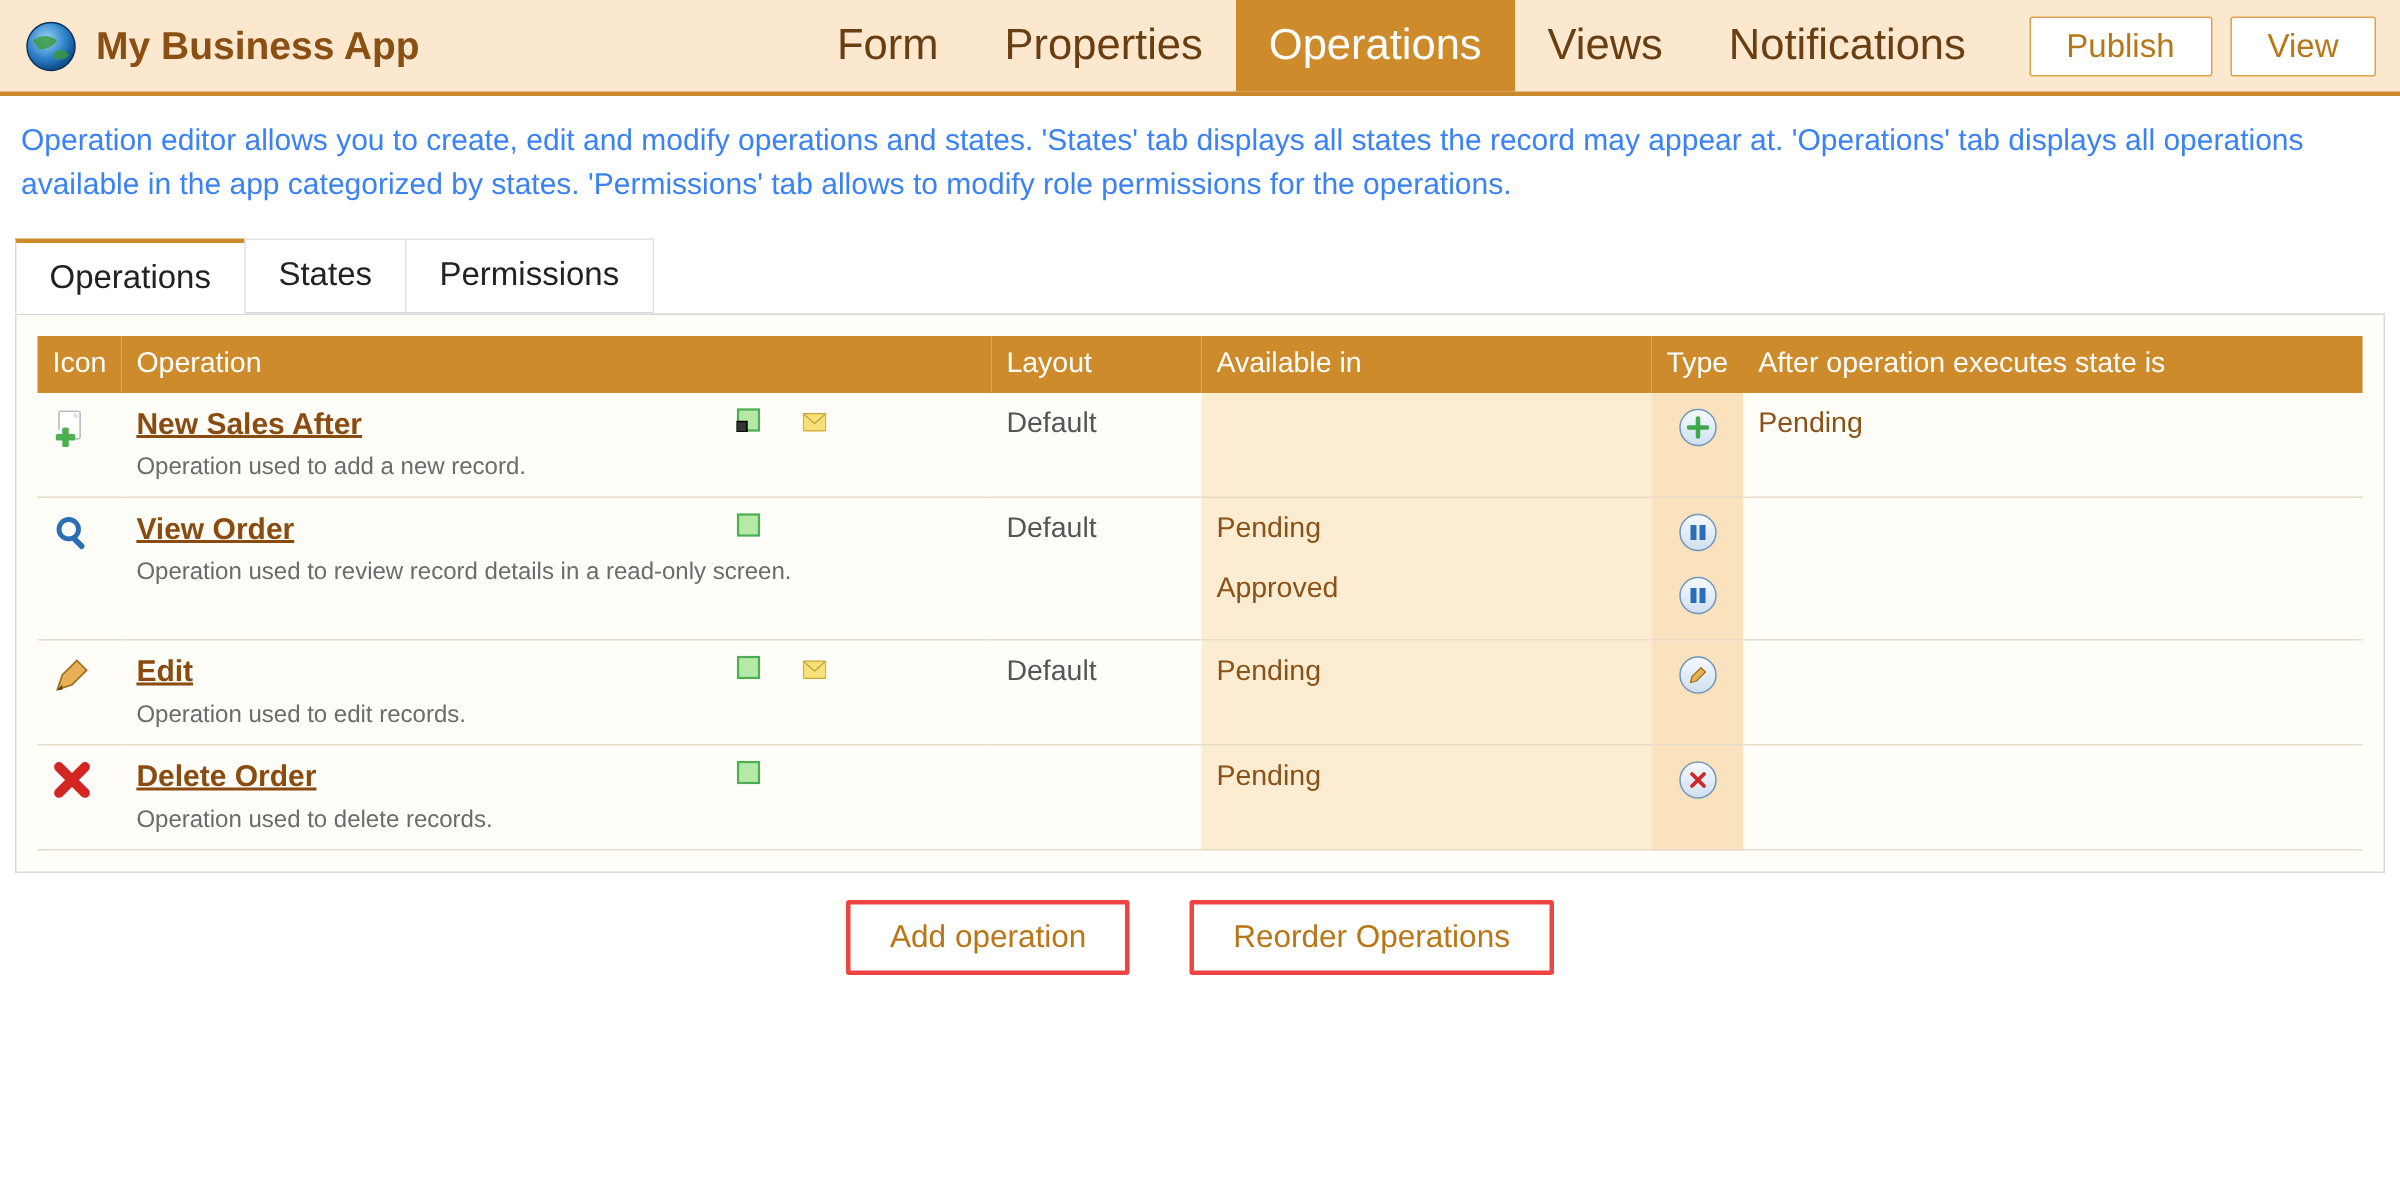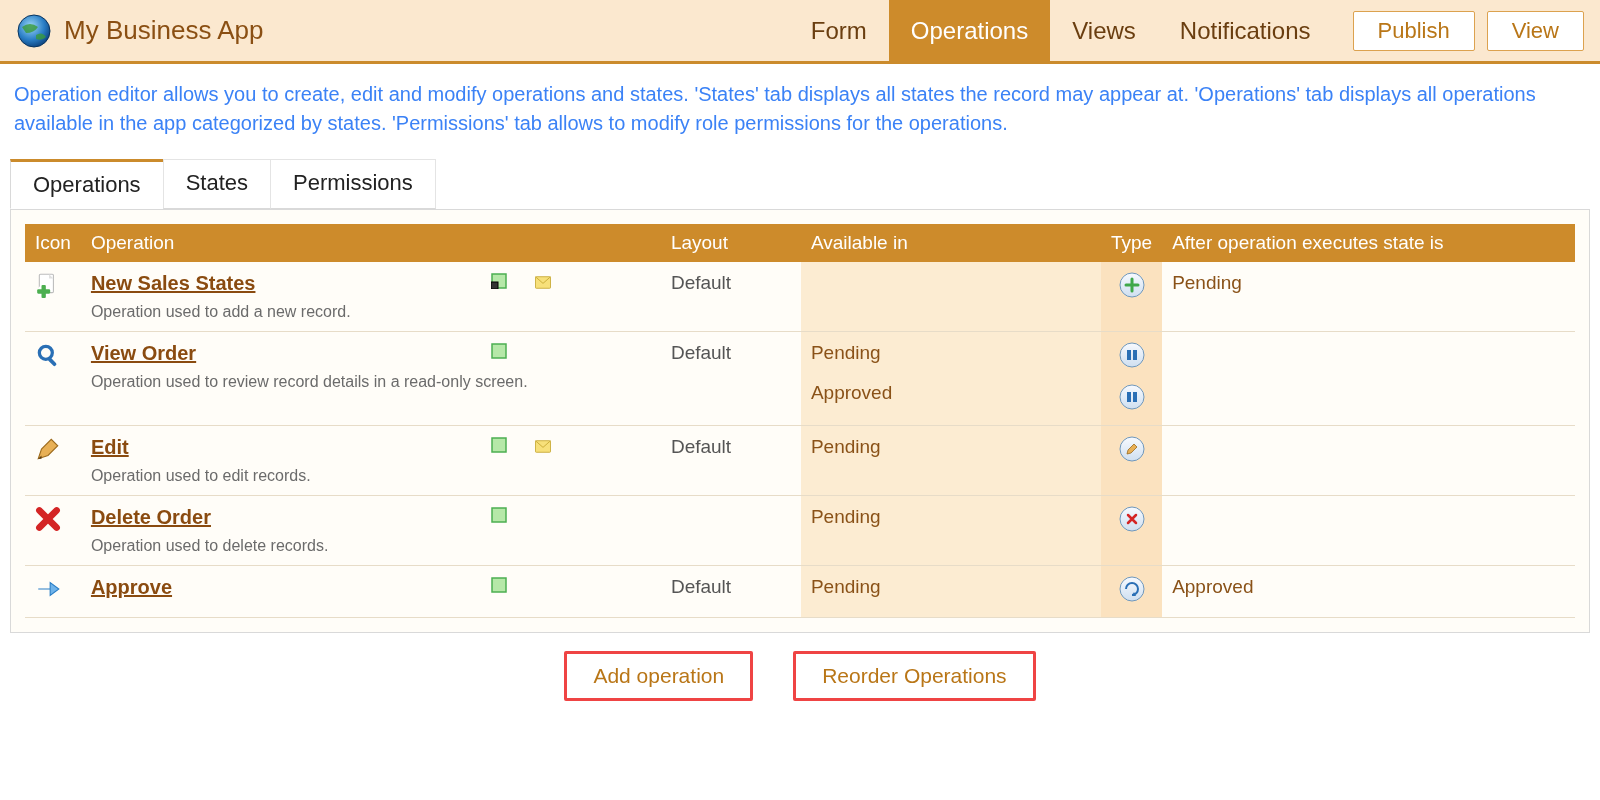--- a/index.html
+++ b/index.html
@@ -1,23 +1,23 @@
 <!DOCTYPE html>
 <html><head>
 <meta charset="utf-8">
 <style>
 * { box-sizing: border-box; margin: 0; padding: 0; }
 body { font-family: "Helvetica Neue", Arial, sans-serif; font-size: 18px; color: #333; background: #fff; }
 
 .topbar { background: #fbe8cf; border-bottom: 3px solid #cb8b2c; display: flex; align-items: center; height: 64px; padding: 0 16px; }
 .logo-wrap { display: flex; align-items: center; gap: 12px; flex: 1; }
 .globe-icon { width: 36px; height: 36px; }
-.app-title { color: #8a4f13; font-size: 26px; font-weight: 400; }
+.app-title { color: #8a4f13; font-size: 26px; font-weight: 700; }
 .topnav { display: flex; align-items: stretch; height: 100%; }
-.topnav-item { display: flex; align-items: center; padding: 0 22px; color: #6a3e10; font-size: 24px; cursor: pointer; }
+.topnav-item { display: flex; align-items: center; padding: 0 22px; color: #6a3e10; font-size: 29px; cursor: pointer; }
 .topnav-item.active { background: #cd8b2b; color: #fff; }
 .top-actions { display: flex; align-items: center; gap: 12px; margin-left: 20px; }
 .btn-outline { background: #fff; border: 1px solid #dca24f; color: #b97617; padding: 6px 24px; font-size: 22px; cursor: pointer; border-radius: 2px; }
 
 .description { padding: 16px 14px 20px; color: #3b82f6; font-size: 20px; line-height: 1.45; }
 
 .tab-wrap { margin: 0 10px; }
 .tabs { display: flex; border-bottom: 1px solid #d9d9d9; position: relative; top: 1px; }
 .tab { padding: 10px 22px; font-size: 22px; color: #222; border: 1px solid transparent; cursor: pointer; background: #fff; }
 .tab.active { border: 1px solid #d9d9d9; border-top: 3px solid #cb8b2c; border-bottom: 1px solid #fff; }
@@ -139,20 +139,21 @@
 
 <div class="topbar">
   <div class="logo-wrap">
     <svg class="globe-icon">
         <use href="#ic-globe"></use>
       </svg>
     <div class="app-title">My Business App</div>
   </div>
   <div class="topnav" id="topnav">
       <div class="topnav-item">Form</div>
+      <div class="topnav-item">Properties</div>
       <div class="topnav-item active">Operations</div>
       <div class="topnav-item">Views</div>
       <div class="topnav-item">Notifications</div>
     </div>
   <div class="top-actions">
     <button class="btn-outline">Publish</button>
     <button class="btn-outline">View</button>
   </div>
 </div>
 
@@ -176,21 +177,21 @@
             <th class="col-after">After operation executes state is</th>
           </tr>
         </thead>
       <tbody id="ops-body">
           <tr>
             <td class="col-icon"><svg width="26" height="26">
                 <use href="#ic-doc-plus"></use>
               </svg></td>
             <td class="col-op">
               <div class="op-header">
-                <span class="op-name-wrap"><a class="op-name">New Sales States</a></span>
+                <span class="op-name-wrap"><a class="op-name">New Sales After</a></span>
                 <span class="flag-row">
                   <span class="flag"><svg width="16" height="16">
                       <use href="#ic-green-square-dot"></use>
                     </svg></span>
                   <span class="flag"><svg width="16" height="13">
                       <use href="#ic-mail"></use>
                     </svg></span>
                 </span>
               </div>
               <div class="op-desc">Operation used to add a new record.</div>
@@ -274,43 +275,20 @@
               <div class="op-desc">Operation used to delete records.</div>
             </td>
             <td class="col-layout op-layout"></td>
             <td class="cell-avail">
               <div class="avail-item">Pending</div>
             </td>
             <td class="cell-type"><div class="type-icon"><svg width="26" height="26">
                   <use href="#ic-type-delete"></use>
                 </svg></div></td>
             <td class="op-after"></td>
-          </tr>
-          <tr>
-            <td class="col-icon"><svg width="26" height="26">
-                <use href="#ic-arrow-right"></use>
-              </svg></td>
-            <td class="col-op">
-              <div class="op-header">
-                <span class="op-name-wrap"><a class="op-name">Approve</a></span>
-                <span class="flag-row">
-                  <span class="flag"><svg width="16" height="16">
-                      <use href="#ic-green-square"></use>
-                    </svg></span>
-                </span>
-              </div>
-            </td>
-            <td class="col-layout op-layout">Default</td>
-            <td class="cell-avail">
-              <div class="avail-item">Pending</div>
-            </td>
-            <td class="cell-type"><div class="type-icon"><svg width="26" height="26">
-                  <use href="#ic-type-transition"></use>
-                </svg></div></td>
-            <td class="op-after">Approved</td>
           </tr>
         </tbody>
     </table>
   </div>
 </div>
 
 <div class="footer-actions">
   <button class="btn-big">Add operation</button>
   <button class="btn-big">Reorder Operations</button>
 </div>

